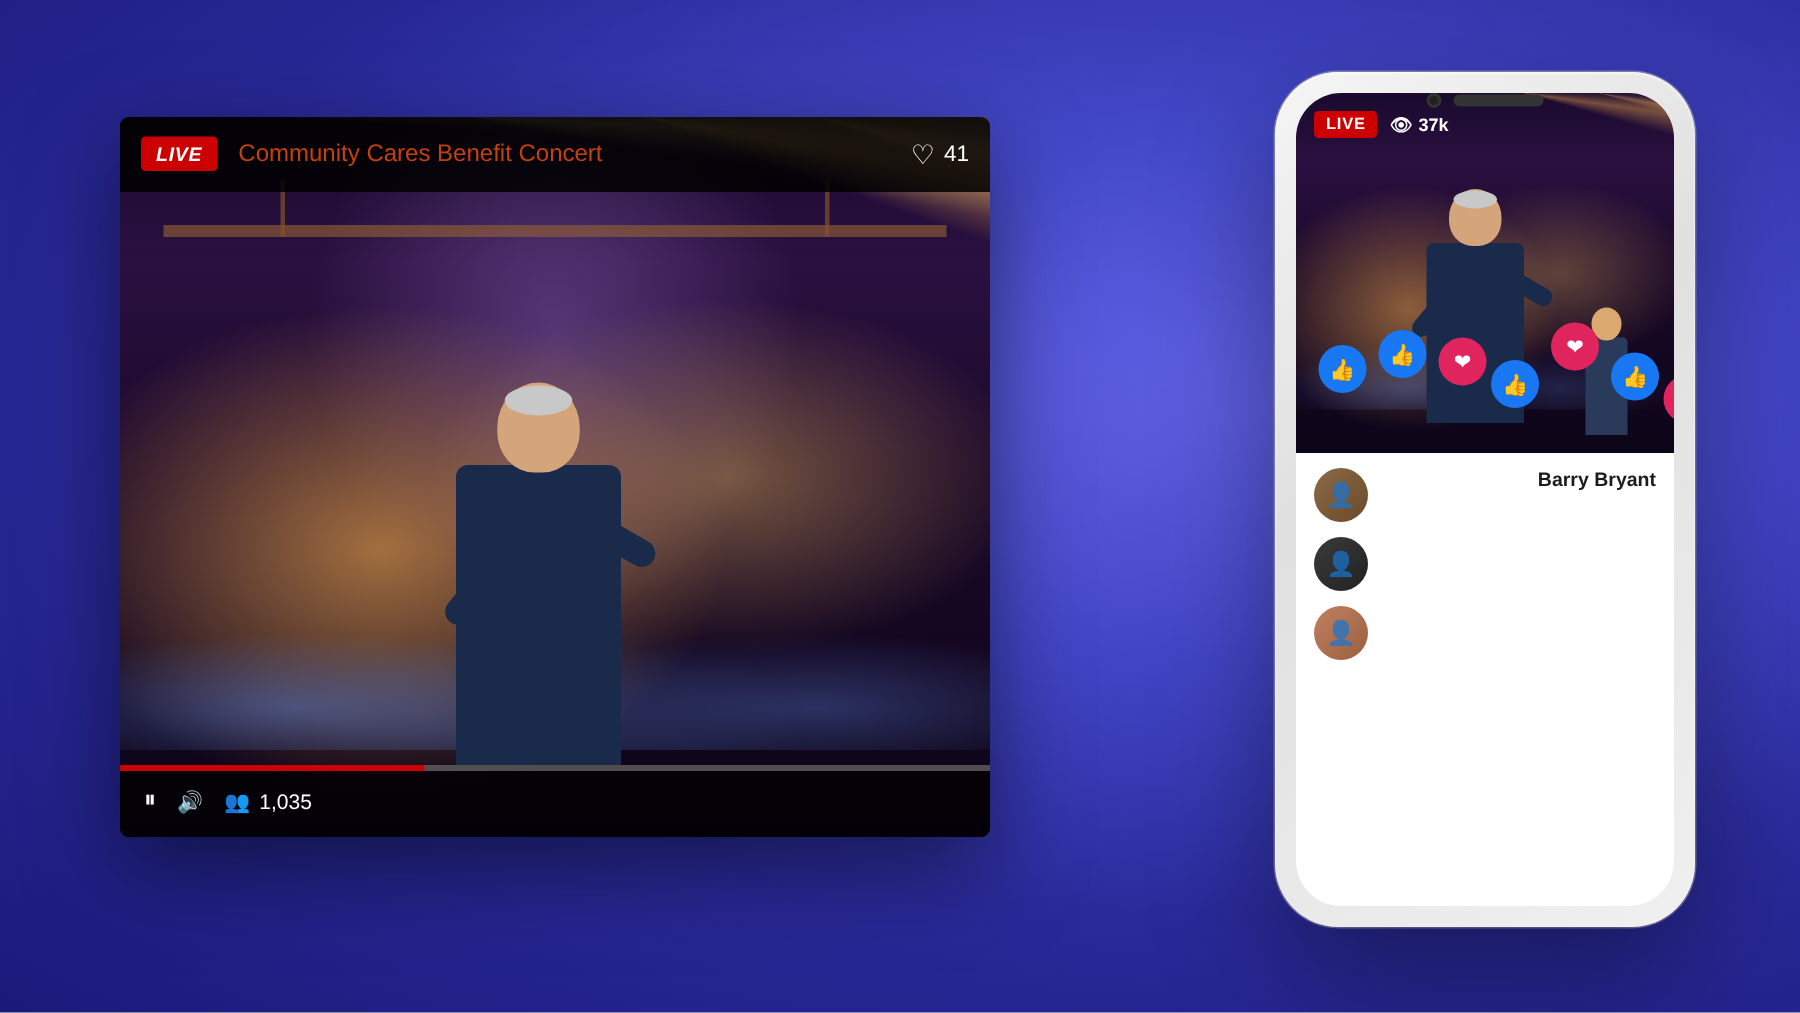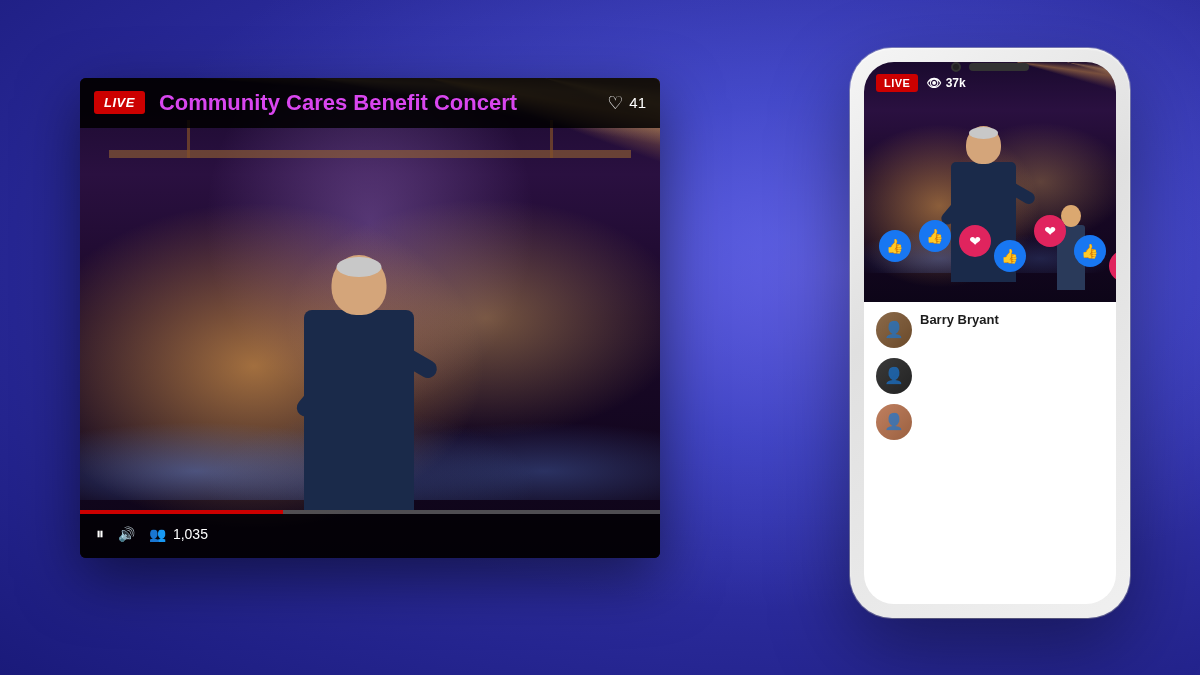--- a/index.html
+++ b/index.html
@@ -197,23 +197,23 @@
       font-size: 13px;
       font-weight: 700;
       font-style: italic;
       padding: 4px 10px;
       border-radius: 3px;
       letter-spacing: 0.5px;
       flex-shrink: 0;
     }
 
     .video-title {
-      color: #d946ef;
-      font-size: 22px;
-      font-weight: 700;
+      color: #c2410c;
+      font-size: 16px;
+      font-weight: 400;
       flex: 1;
     }
 
     .heart-count {
       display: flex;
       align-items: center;
       gap: 6px;
       color: white;
       font-size: 15px;
     }
@@ -509,20 +509,21 @@
       height: 100%;
       display: flex;
       align-items: center;
       justify-content: center;
       color: rgba(255,255,255,0.7);
       font-size: 16px;
     }
 
     .comment-text-wrap {
       flex: 1;
+      text-align: right;
     }
 
     .comment-name {
       font-weight: 700;
       font-size: 13px;
       color: #1c1c1c;
       margin-bottom: 2px;
     }
 
     .comment-text {

